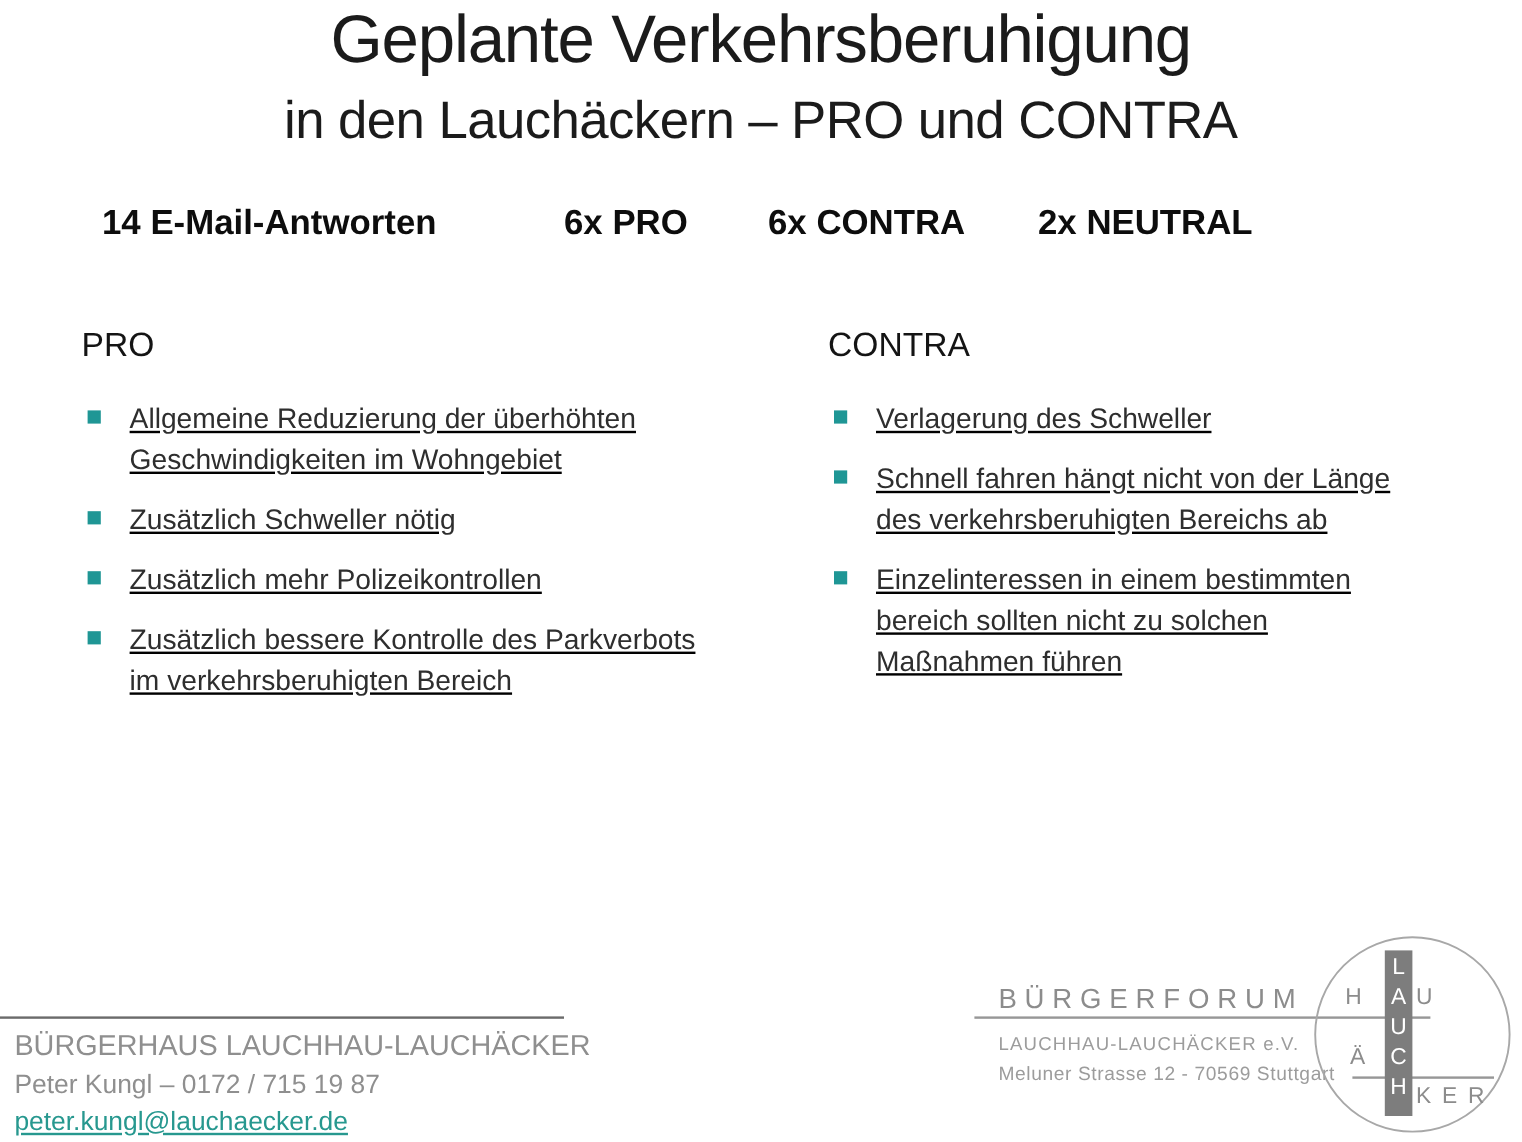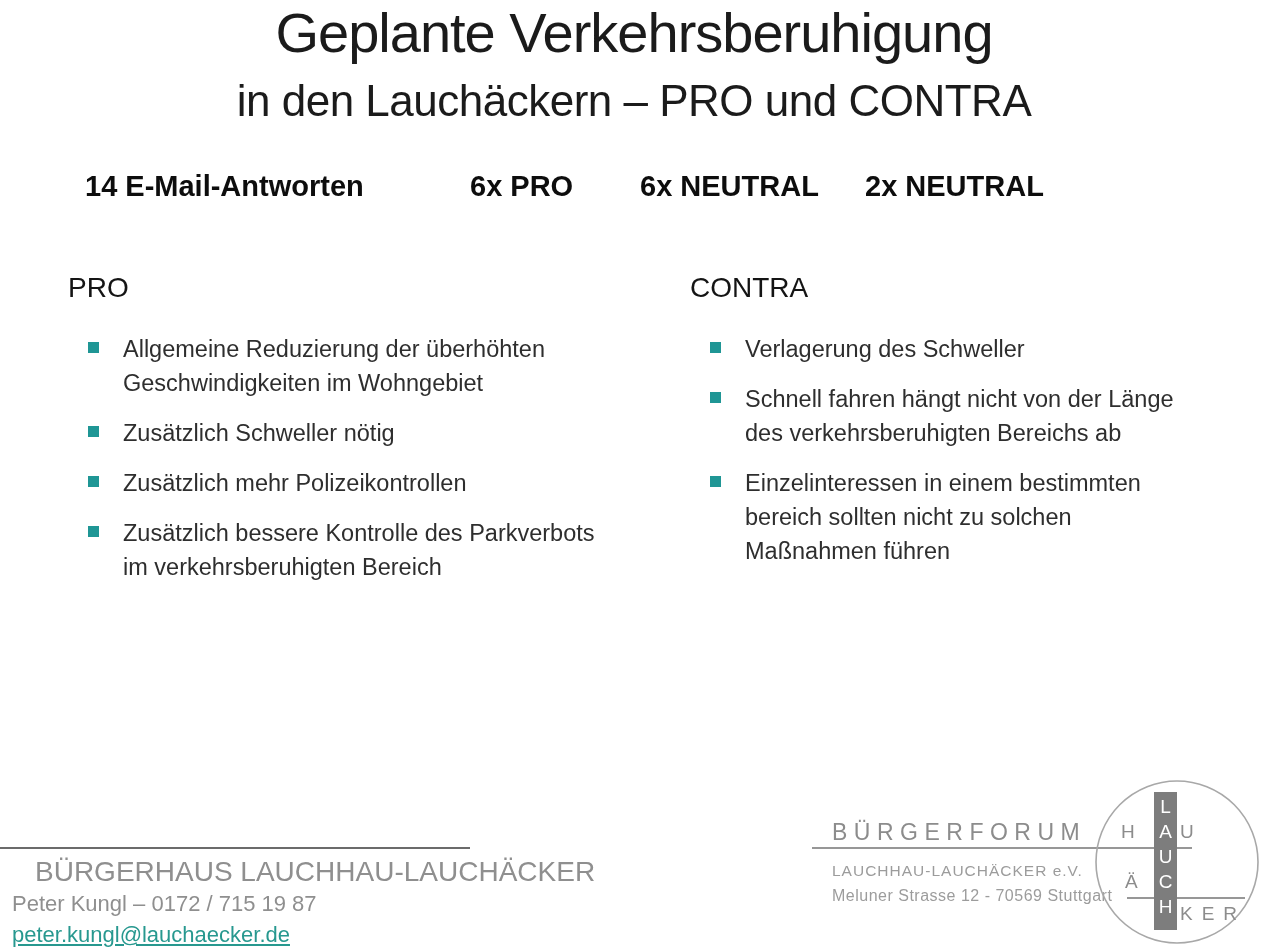--- a/index.html
+++ b/index.html
@@ -16,27 +16,27 @@
     position:absolute;top:76px;left:0;width:1268px;text-align:center;
     font-size:44px;line-height:50px;letter-spacing:-0.5px;color:#1b1b1b;font-weight:400;
   }
   
   .stat{position:absolute;top:170px;font-size:29px;font-weight:700;color:#0d0d0d;white-space:nowrap;}
   .stat.s0{left:85px;} .stat.s1{left:470px;} .stat.s2{left:640px;} .stat.s3{left:865px;}
   
   .col{position:absolute;top:272px;width:590px;}
   .col.pro{left:68px;} .col.contra{left:690px;}
   .col h2{margin:0 0 28px 0;font-size:28px;line-height:32px;font-weight:400;color:#141414;}
-  .col ul{margin:17px;padding:0;list-style:none;}
+  .col ul{margin:2px;padding:0;list-style:none;text-decoration:underline;}
   .col li{position:relative;padding-left:38px;margin:0 0 16px 0;}
   .bt{white-space:pre-line;font-size:23.5px;line-height:34px;color:#2e2e2e;display:block;}
   .sq{position:absolute;left:3px;top:10px;width:11px;height:11px;background:#1f9695;}
   
   .fl-line{position:absolute;left:0;top:847px;width:470px;height:2px;background:#6b6b6b;}
-  .fl-org{position:absolute;left:12px;top:858px;font-size:28px;line-height:28px;color:#8f8f8f;white-space:nowrap;margin-left:23px;}
+  .fl-org{position:absolute;left:12px;top:858px;font-size:24px;line-height:28px;color:#8f8f8f;white-space:nowrap;}
   .fl-contact{position:absolute;left:12px;top:890px;font-size:22px;line-height:28px;color:#8f8f8f;white-space:nowrap;text-align:center;}
   .fl-email{position:absolute;left:12px;top:921px;font-size:22px;line-height:28px;color:#27988f;
     text-decoration:underline;white-space:nowrap;cursor:pointer;text-align:center;}
   
   .fr-forum{position:absolute;left:832px;top:819px;font-size:23px;letter-spacing:6.5px;color:#8c8c8c;white-space:nowrap;}
   .fr-underline{position:absolute;left:812px;top:847px;width:380px;height:1.5px;background:#979797;}
   .fr-org{position:absolute;left:832px;top:862px;font-size:15.5px;letter-spacing:1px;color:#9c9c9c;white-space:nowrap;}
   .fr-address{position:absolute;left:832px;top:887px;font-size:16px;letter-spacing:0.5px;color:#9c9c9c;white-space:nowrap;}
   .acker-underline{position:absolute;left:1127px;top:897px;width:118px;height:1.5px;background:#979797;}
   
@@ -52,21 +52,21 @@
 </head>
 <body>
 
 <div id="slide">
 
   <div class="title1">Geplante Verkehrsberuhigung</div>
   <div class="title2">in den Lauchäckern – PRO und CONTRA</div>
 
   <div class="stat s0">14 E-Mail-Antworten</div>
   <div class="stat s1">6x PRO</div>
-  <div class="stat s2">6x NEUTRAL</div>
+  <div class="stat s2">6x CONTRA</div>
   <div class="stat s3">2x NEUTRAL</div>
 
   <div class="col pro">
     <h2>PRO</h2>
     <ul>
       <li>
         <span class="sq"></span>
         <span class="bt">Allgemeine Reduzierung der überhöhten
 Geschwindigkeiten im Wohngebiet</span>
       </li>

